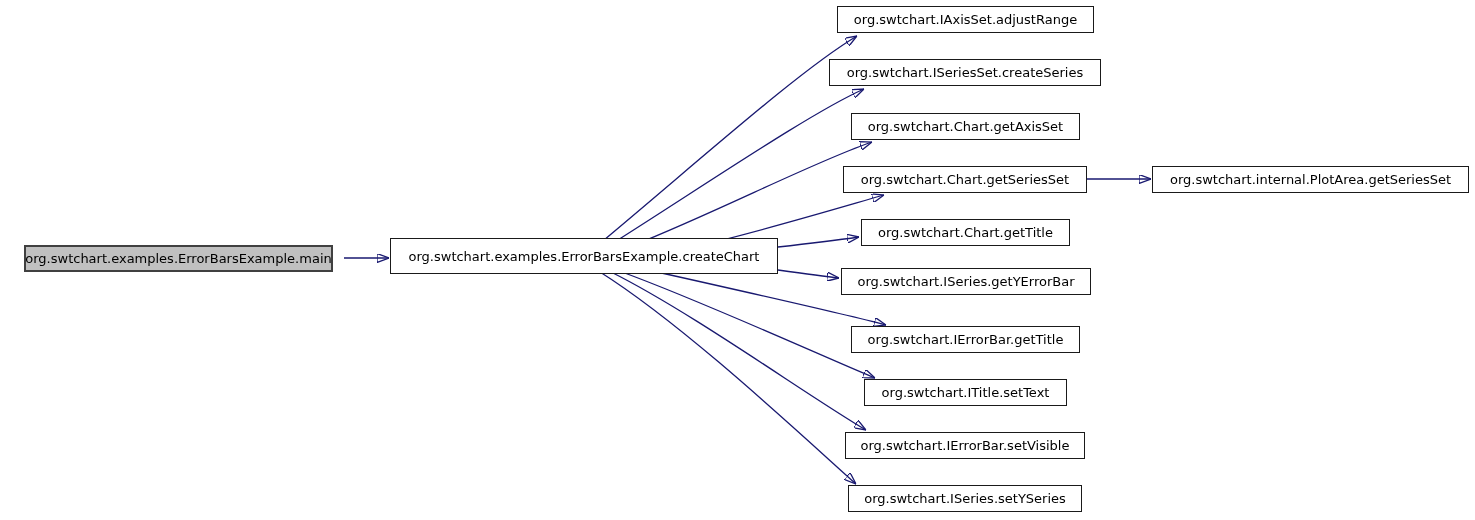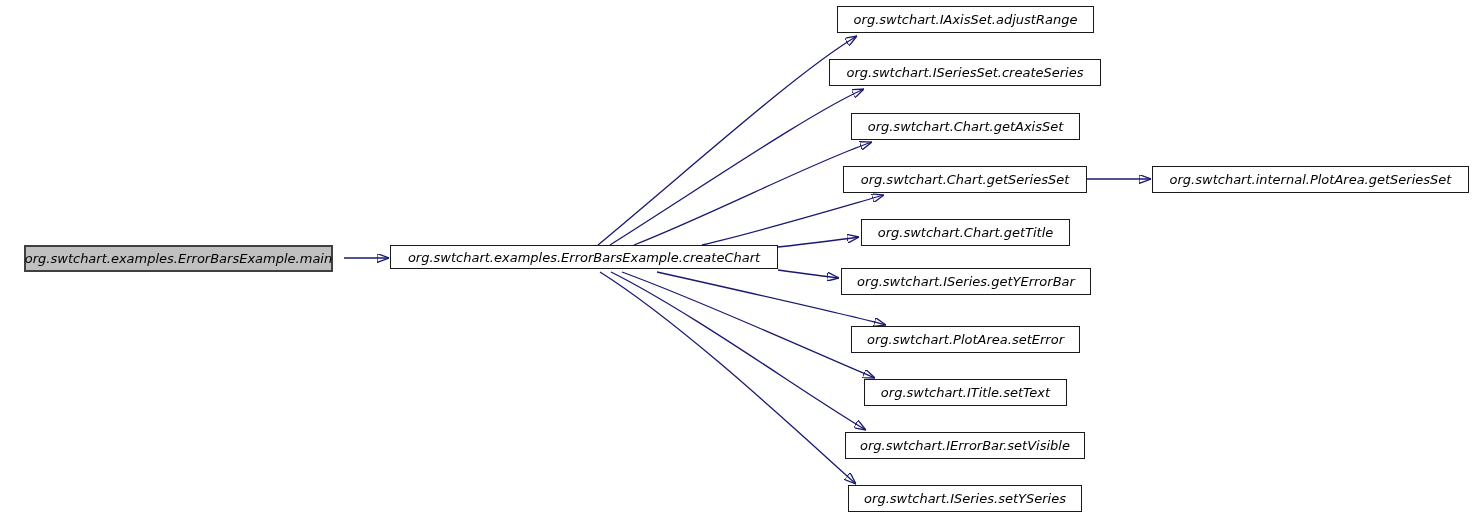--- a/index.html
+++ b/index.html
@@ -28,21 +28,20 @@
     background:var(--node-fill);
     border:1px solid var(--node-border);
     color:var(--text-color);
     font-size:13px;
     text-align:right;
     white-space:nowrap;
     display:flex;
     align-items:center;
     justify-content:center;
     cursor:pointer;
-    font-style:italic;
   }
   .node.highlight{
     background:var(--highlight-fill);
     border:2px solid var(--highlight-border);
     cursor:default;
   }
 </style>
 </head>
 <body>
 
@@ -63,35 +62,35 @@
     <path d="M778,270 C800,273 822,276 839,278" marker-end="url(#arrow)"></path>
     <path d="M657,272 C742,291 844,314 886,325" marker-end="url(#arrow)"></path>
     <path d="M622,272 C704,302 824,357 875,378" marker-end="url(#arrow)"></path>
     <path d="M611,272 C693,313 808,396 866,430" marker-end="url(#arrow)"></path>
     <path d="M600,272 C684,325 798,432 856,484" marker-end="url(#arrow)"></path>
     <path d="M1087,179 L1151,179" marker-end="url(#arrow)"></path>
   </svg>
 
   <div class="node highlight" style="left:24px;top:245px;width:309px;height:27px">org.swtchart.examples.ErrorBarsExample.main</div>
 
-  <div class="node" style="left:390px;top:245px;width:388px;height:24px">org.swtchart.examples.ErrorBarsExample.createChart</div>
+  <div class="node" style="left:390px;top:238px;width:388px;height:36px">org.swtchart.examples.ErrorBarsExample.createChart</div>
 
   <div class="node" style="left:837px;top:6px;width:257px;height:27px">org.swtchart.IAxisSet.adjustRange</div>
 
   <div class="node" style="left:829px;top:59px;width:272px;height:27px">org.swtchart.ISeriesSet.createSeries</div>
 
   <div class="node" style="left:851px;top:113px;width:229px;height:27px">org.swtchart.Chart.getAxisSet</div>
 
   <div class="node" style="left:843px;top:166px;width:244px;height:27px">org.swtchart.Chart.getSeriesSet</div>
 
   <div class="node" style="left:861px;top:219px;width:209px;height:27px">org.swtchart.Chart.getTitle</div>
 
   <div class="node" style="left:841px;top:268px;width:250px;height:27px">org.swtchart.ISeries.getYErrorBar</div>
 
-  <div class="node" style="left:851px;top:326px;width:229px;height:27px">org.swtchart.PlotArea.setError</div>
+  <div class="node" style="left:851px;top:326px;width:229px;height:27px">org.swtchart.IErrorBar.getTitle</div>
 
   <div class="node" style="left:864px;top:379px;width:203px;height:27px">org.swtchart.ITitle.setText</div>
 
   <div class="node" style="left:845px;top:432px;width:240px;height:27px">org.swtchart.IErrorBar.setVisible</div>
 
   <div class="node" style="left:1152px;top:166px;width:317px;height:27px">org.swtchart.internal.PlotArea.getSeriesSet</div>
 
   <div class="node" style="left:848px;top:485px;width:234px;height:27px">org.swtchart.ISeries.setYSeries</div>
 
 </div>

